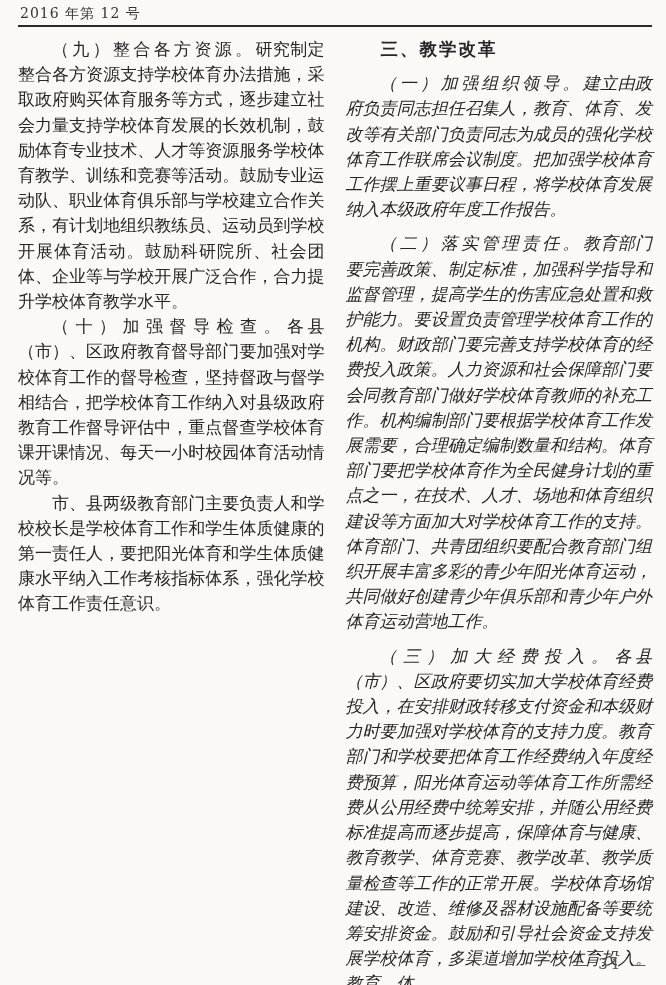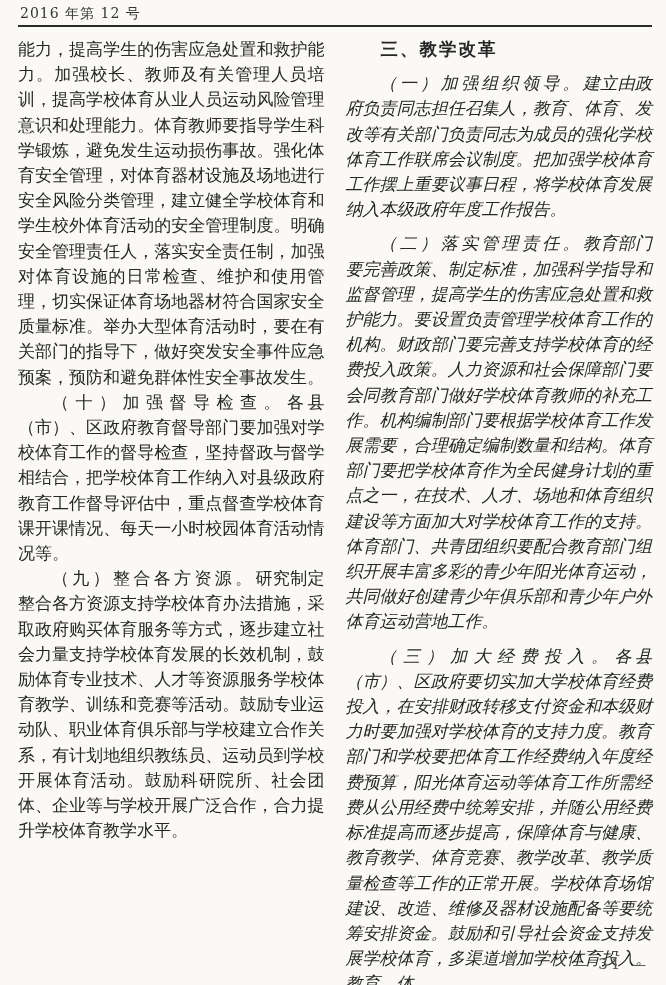--- a/index.html
+++ b/index.html
@@ -72,23 +72,23 @@
 <div class="page">
 
   <div class="running-head">
     <span>2016 年第 12 号</span>
   </div>
   <div class="head-rule"></div>
 
   <div class="columns">
 
     <div class="col col-left">
-      <p class="flow-in">能力，提高学生的伤害应急处置和救护能力。加强校长、教师及有关管理人员培训，提高学校体育从业人员运动风险管理意识和处理能力。体育教师要指导学生科学锻炼，避免发生运动损伤事故。强化体育安全管理，对体育器材设施及场地进行安全风险分类管理，建立健全学校体育和学生校外体育活动的安全管理制度。明确安全管理责任人，落实安全责任制，加强对体育设施的日常检查、维护和使用管理，切实保证体育场地器材符合国家安全质量标准。举办大型体育活动时，要在有关部门的指导下，做好突发安全事件应急预案，预防和避免群体性安全事故发生。</p>
+      <p><span class="lead">（九）整合各方资源。</span><span>研究制定整合各方资源支持学校体育办法措施，采取政府购买体育服务等方式，逐步建立社会力量支持学校体育发展的长效机制，鼓励体育专业技术、人才等资源服务学校体育教学、训练和竞赛等活动。鼓励专业运动队、职业体育俱乐部与学校建立合作关系，有计划地组织教练员、运动员到学校开展体育活动。鼓励科研院所、社会团体、企业等与学校开展广泛合作，合力提升学校体育教学水平。</span></p>
       <p><span class="lead">（十）加强督导检查。</span><span>各县（市）、区政府教育督导部门要加强对学校体育工作的督导检查，坚持督政与督学相结合，把学校体育工作纳入对县级政府教育工作督导评估中，重点督查学校体育课开课情况、每天一小时校园体育活动情况等。</span></p>
-      <p><span class="lead">（九）整合各方资源。</span><span>研究制定整合各方资源支持学校体育办法措施，采取政府购买体育服务等方式，逐步建立社会力量支持学校体育发展的长效机制，鼓励体育专业技术、人才等资源服务学校体育教学、训练和竞赛等活动。鼓励专业运动队、职业体育俱乐部与学校建立合作关系，有计划地组织教练员、运动员到学校开展体育活动。鼓励科研院所、社会团体、企业等与学校开展广泛合作，合力提升学校体育教学水平。</span></p>
+      <p>市、县两级教育部门主要负责人和学校校长是学校体育工作和学生体质健康的第一责任人，要把阳光体育和学生体质健康水平纳入工作考核指标体系，强化学校体育工作责任意识。</p>
     </div>
 
     <div class="col col-right">
       <h2 class="section-heading">三、教学改革</h2>
       <p><span class="lead">（一）加强组织领导。</span><span>建立由政府负责同志担任召集人，教育、体育、发改等有关部门负责同志为成员的强化学校体育工作联席会议制度。把加强学校体育工作摆上重要议事日程，将学校体育发展纳入本级政府年度工作报告。</span></p>
       <p><span class="lead">（二）落实管理责任。</span><span>教育部门要完善政策、制定标准，加强科学指导和监督管理，提高学生的伤害应急处置和救护能力。要设置负责管理学校体育工作的机构。财政部门要完善支持学校体育的经费投入政策。人力资源和社会保障部门要会同教育部门做好学校体育教师的补充工作。机构编制部门要根据学校体育工作发展需要，合理确定编制数量和结构。体育部门要把学校体育作为全民健身计划的重点之一，在技术、人才、场地和体育组织建设等方面加大对学校体育工作的支持。体育部门、共青团组织要配合教育部门组织开展丰富多彩的青少年阳光体育运动，共同做好创建青少年俱乐部和青少年户外体育运动营地工作。</span></p>
       <p><span class="lead">（三）加大经费投入。</span><span>各县（市）、区政府要切实加大学校体育经费投入，在安排财政转移支付资金和本级财力时要加强对学校体育的支持力度。教育部门和学校要把体育工作经费纳入年度经费预算，阳光体育运动等体育工作所需经费从公用经费中统筹安排，并随公用经费标准提高而逐步提高，保障体育与健康、教育教学、体育竞赛、教学改革、教学质量检查等工作的正常开展。学校体育场馆建设、改造、维修及器材设施配备等要统筹安排资金。鼓励和引导社会资金支持发展学校体育，多渠道增加学校体育投入。教育、体</span></p>
     </div>
 
   </div>

